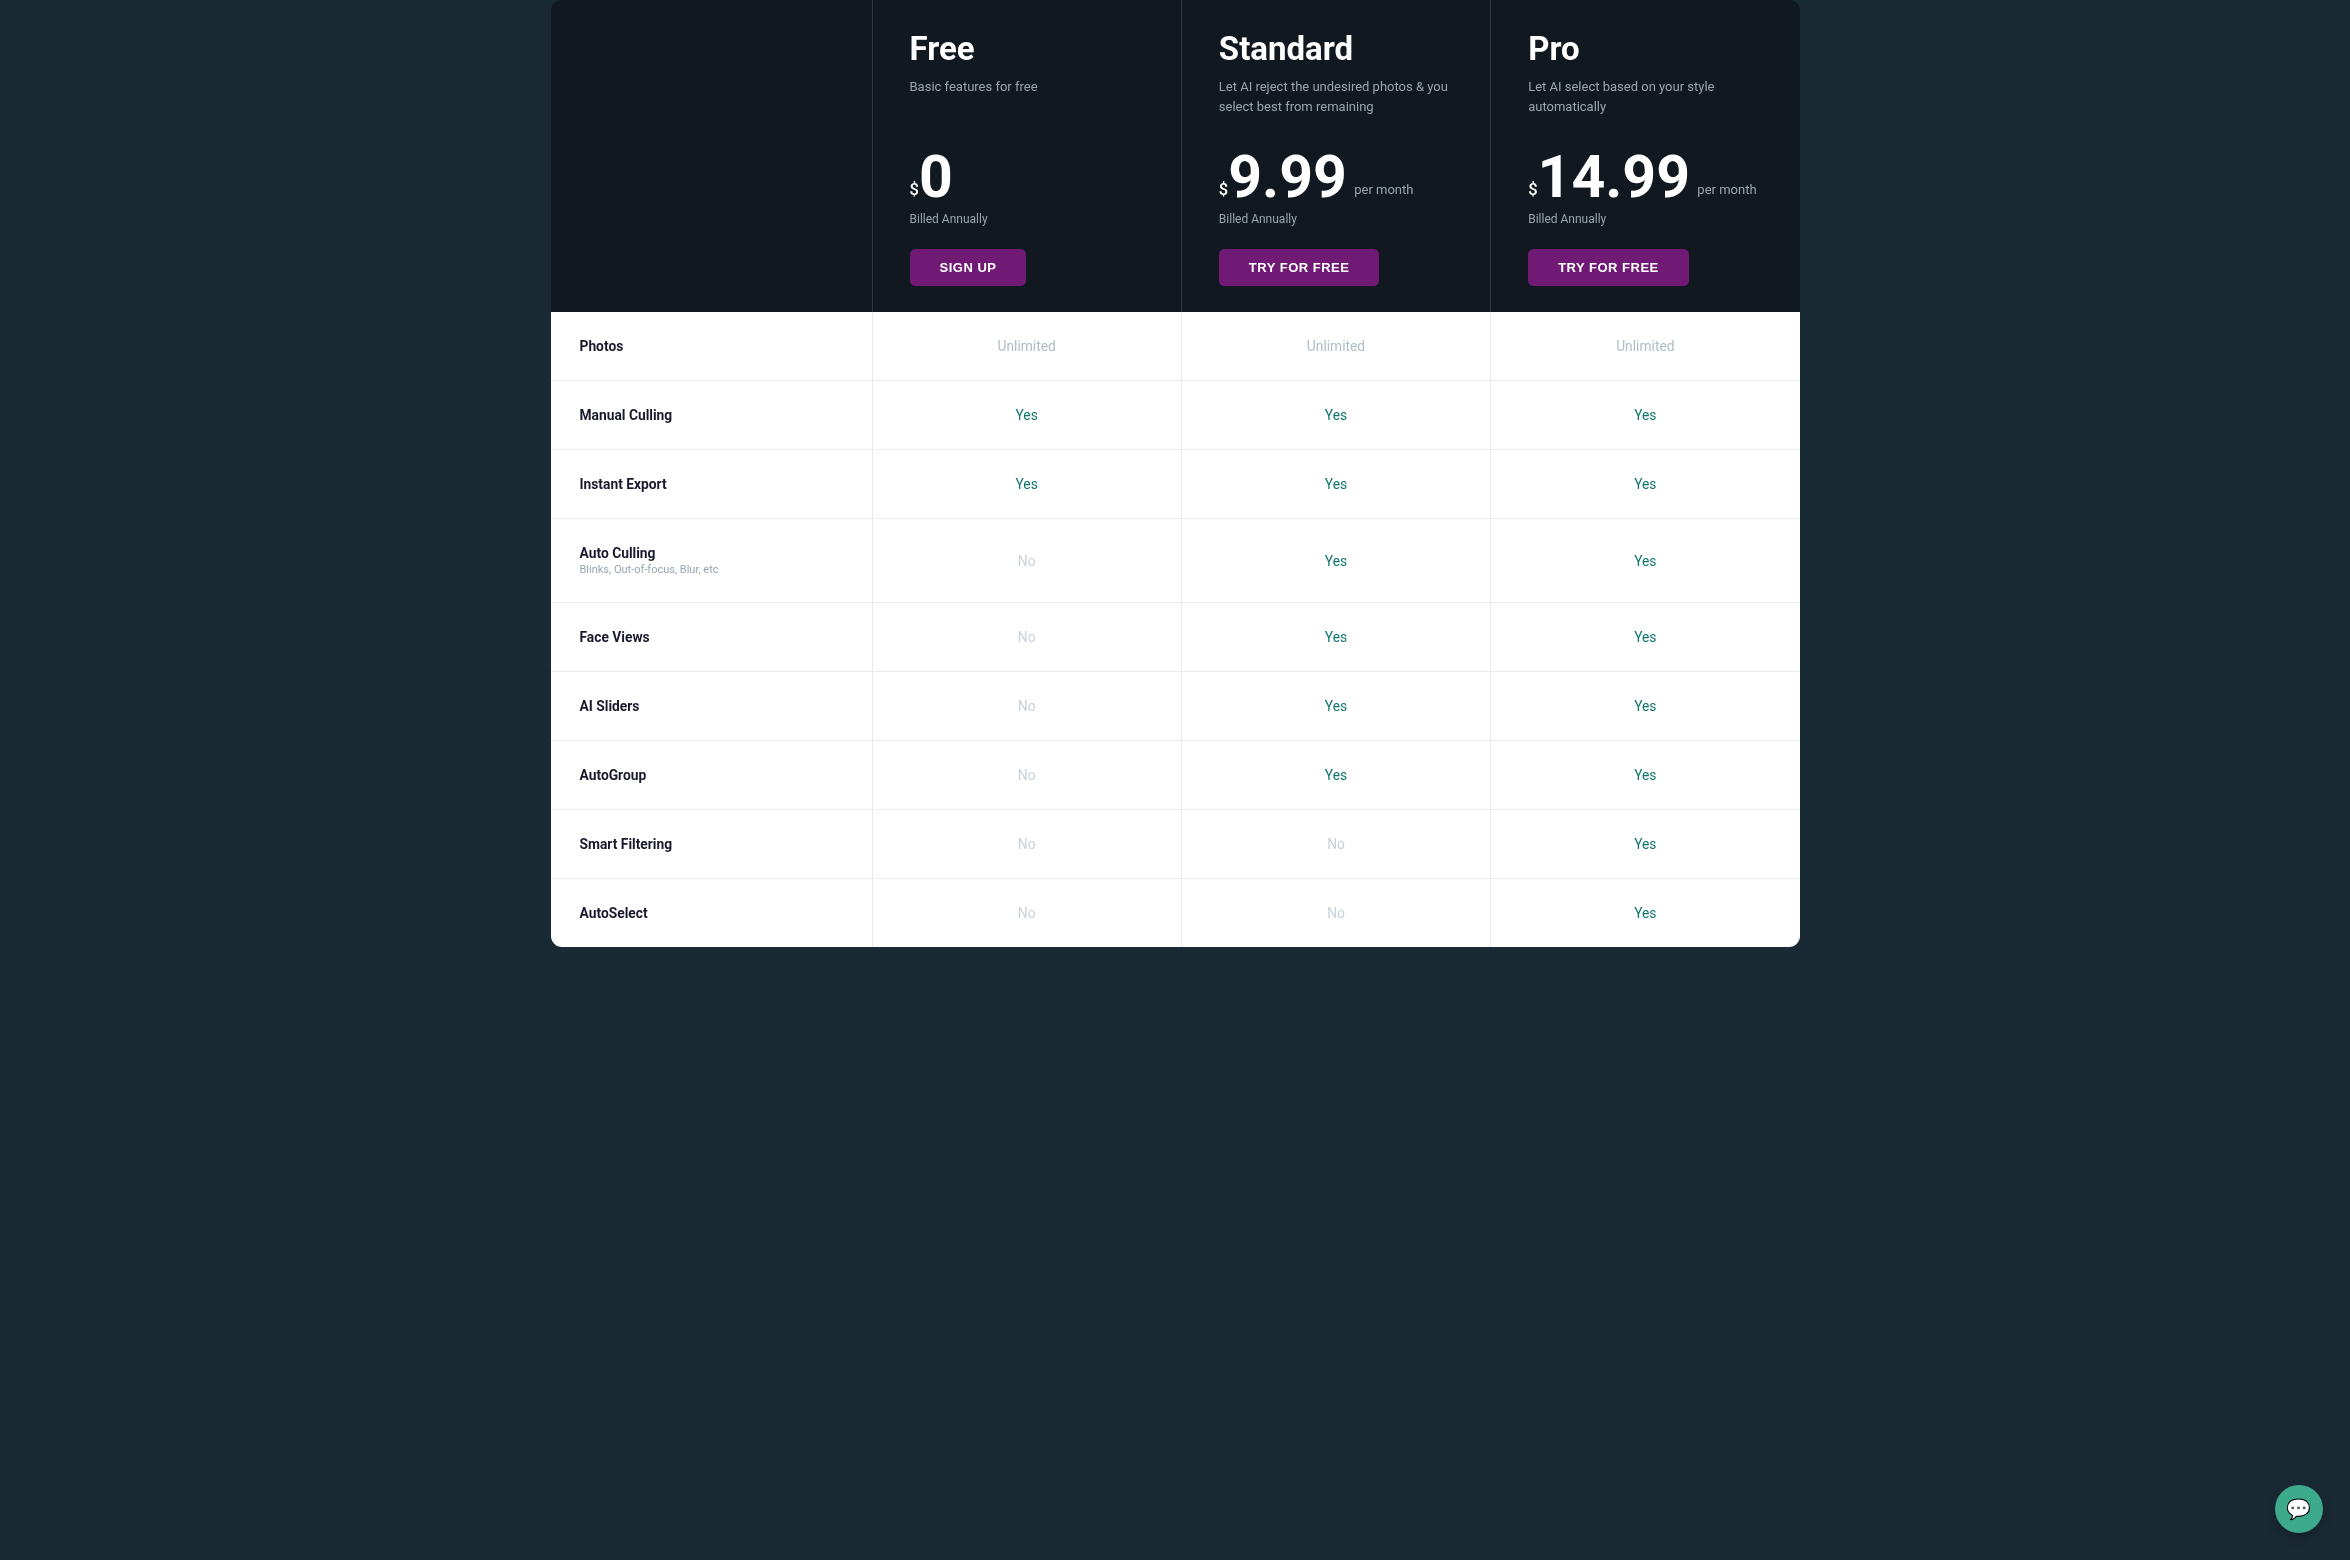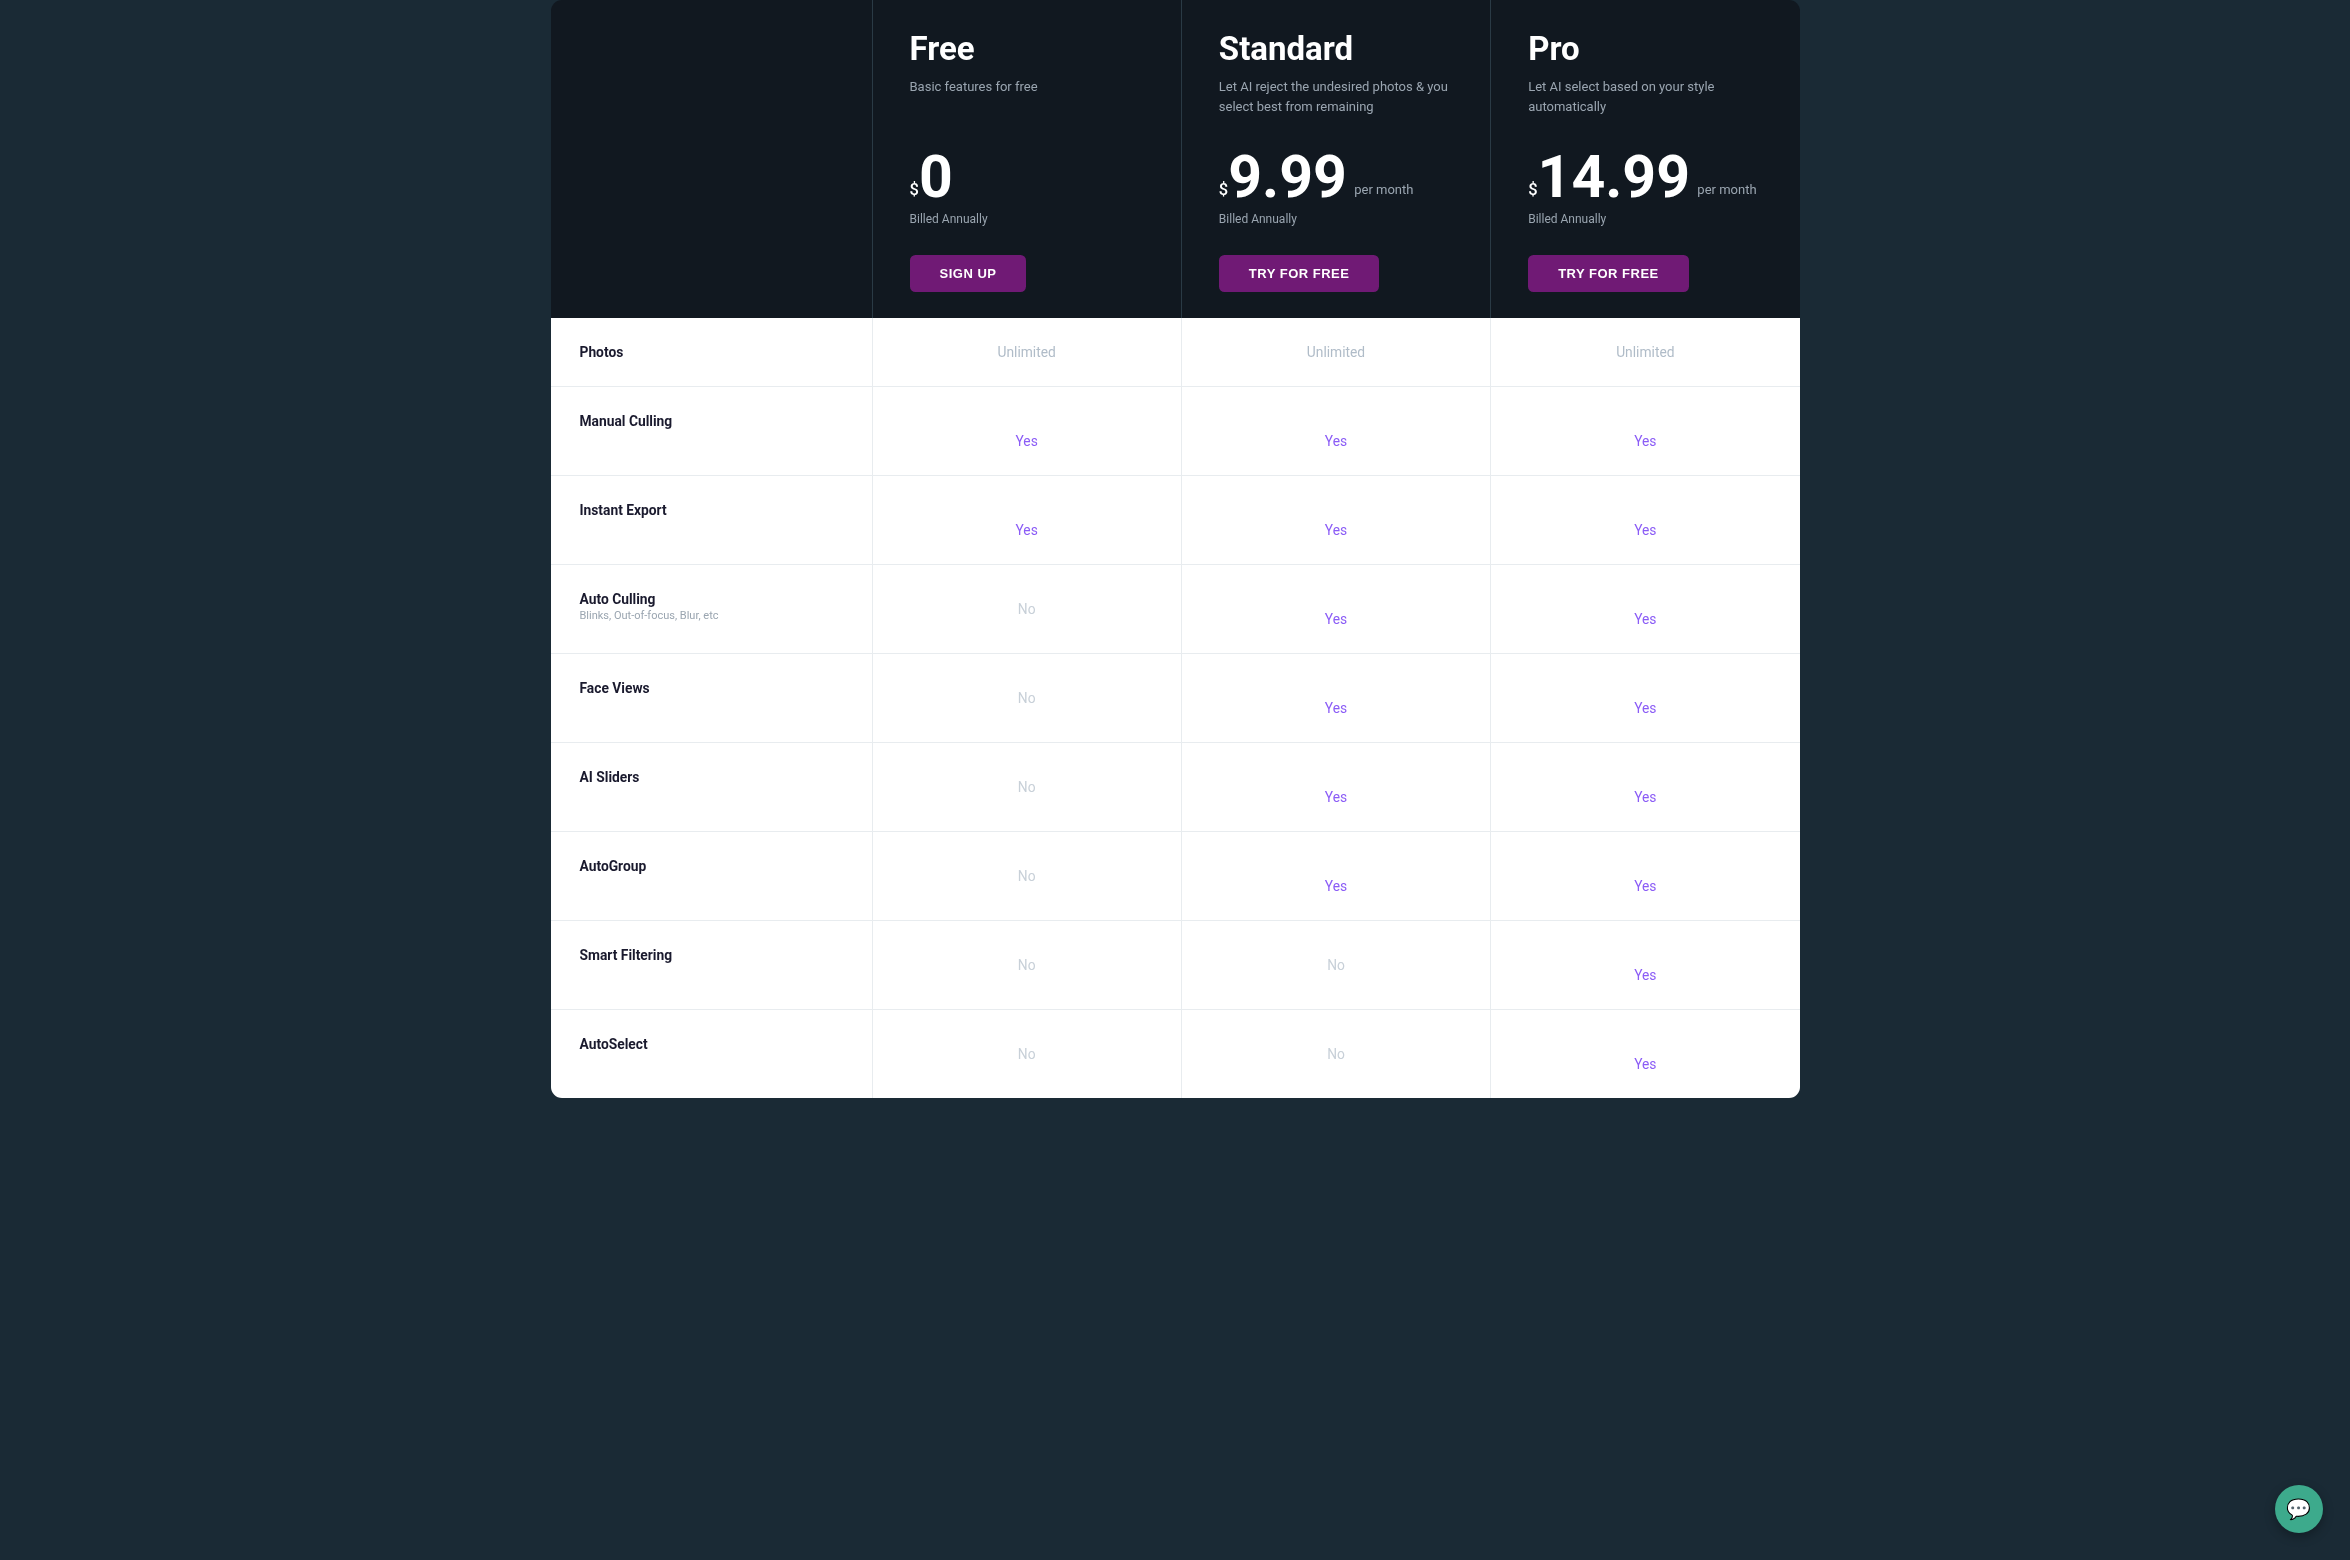--- a/index.html
+++ b/index.html
@@ -75,21 +75,21 @@
       font-size: 13px;
       color: #9aa5b0;
       margin-left: 7.3px;
       margin-bottom: 9.2px;
       text-align: right;
     }
 
     .billed-text {
       font-size: 12px;
       color: #9aa5b0;
-      margin-bottom: 29px;
+      margin-bottom: 23px;
     }
 
     .cta-button {
       display: inline-block;
       padding: 11px 30px;
       border-radius: 5.5px;
       font-size: 13px;
       font-weight: 700;
       letter-spacing: 0.5px;
       text-transform: uppercase;
@@ -142,22 +142,21 @@
       border-left: 0.9px solid #e8ecef;
     }
 
     .feature-value {
       font-size: 13.8px;
       color: #b0bcc8;
       font-weight: 400;
     }
 
     .feature-value.yes {
-      color: #8b5cf6;
-      margin-top: 20px;
+      color: #0f766e;
     }
 
     .feature-value.no {
       color: #c8d0d8;
     }
 
     
     .chat-bubble {
       position: fixed;
       bottom: 27.5px;

